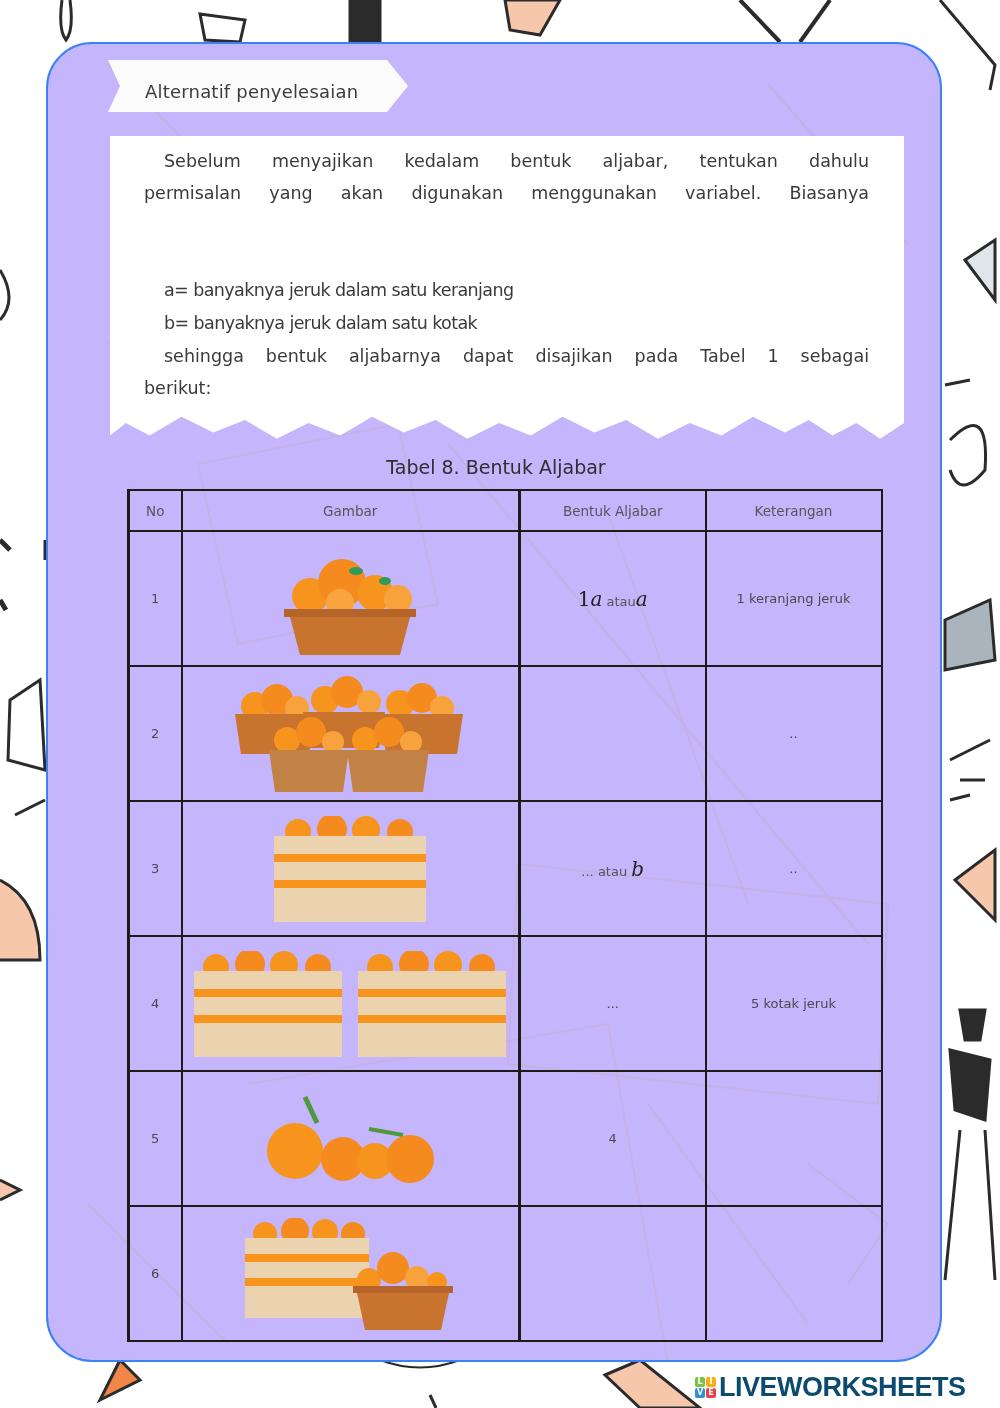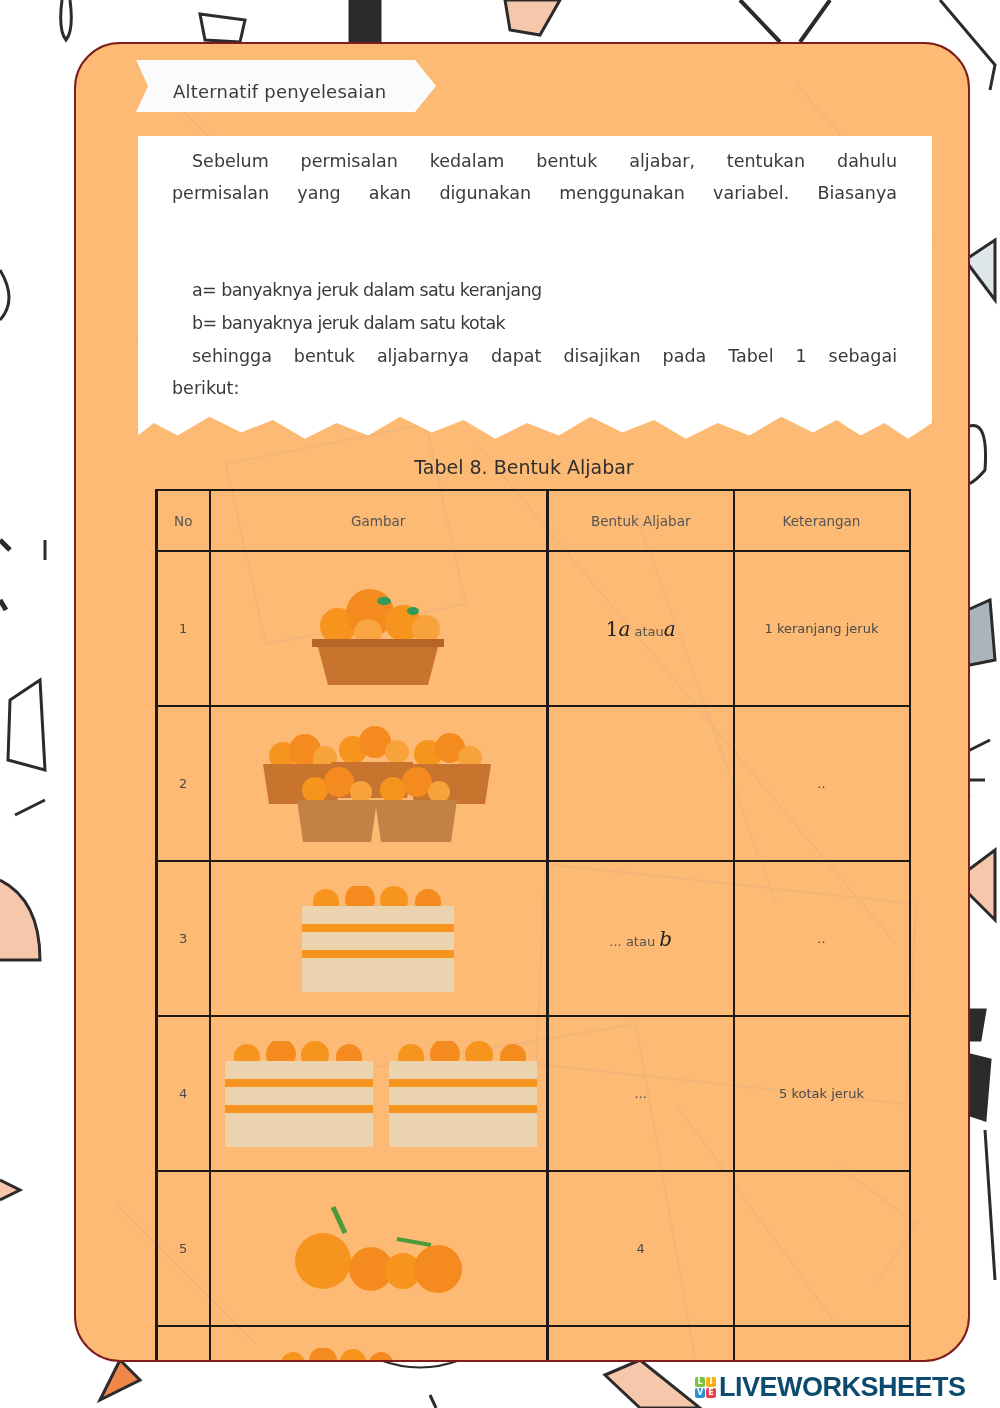--- a/index.html
+++ b/index.html
@@ -5,22 +5,22 @@
   html, body { margin:0; padding:0; }
   body {
     width:1000px; height:1408px; position:relative; overflow:hidden;
     background:#ffffff;
     font-family:"DejaVu Sans", sans-serif;
     color:#3a3a3a;
   }
   .deco { position:absolute; }
   .card {
     position:absolute; left:46px; top:42px; width:896px; height:1320px;
-    background:#fdba74; border:2px solid #7f1d1d; border-radius:46px;
-    box-sizing:border-box; overflow:hidden;margin-left:28px;
+    background:#c4b5fd; border:2px solid #3b82f6; border-radius:46px;
+    box-sizing:border-box; overflow:hidden;
   }
   .card-bg-lines { position:absolute; inset:0; opacity:0.22; }
   .banner {
     position:absolute; left:60px; top:16px; width:300px; height:52px;
     background:#fbfbfb;
     clip-path:polygon(0 0, 93% 0, 100% 50%, 93% 100%, 0 100%, 4% 50%);
   }
   .banner-text {
     position:absolute; left:97px; top:37px;
     font-size:18px; color:#3c3c3c; letter-spacing:0.2px;
@@ -41,21 +41,21 @@
   .table-title {
     position:absolute; left:0; width:896px; top:412px; text-align:center;
     font-size:19px; color:#2f2f2f;
   }
   table.tbl {
     position:absolute; left:79px; top:445px; width:753px;
     border-collapse:collapse; table-layout:fixed;
   }
   .tbl th, .tbl td {
     border:2px solid #1e1a18; text-align:center; vertical-align:middle;
-    font-weight:normal; color:#4a4a4a; font-size:13px; padding:14px;
+    font-weight:normal; color:#4a4a4a; font-size:13px; padding:4px;
   }
   .tbl th { height:31px; font-size:13.5px; color:#555; }
   .tbl td { height:125px; }
   .tbl tr > *:first-child { border-left:3px solid #1e1a18; }
   .tbl tr > *:nth-child(3) { border-left:3px solid #1e1a18; }
   .math { font-family:"DejaVu Serif", serif; font-style:italic; font-size:20px; color:#222; }
   .mathnum { font-family:"DejaVu Serif", serif; font-size:20px; color:#222; }
   .small { font-size:13px; color:#555;text-align:right; }
   .pic { display:inline-block; vertical-align:middle; }
   .watermark {
@@ -113,21 +113,21 @@
       <path d="M40 1160 L180 1300"></path>
       <path d="M760 1120 L840 1180 L800 1240"></path>
     </g>
   </svg>
 
   <div class="banner"></div>
   <div class="banner-text">Alternatif penyelesaian</div>
 
   <div class="paper"></div>
 
-  <div class="para indent" style="top:101px;">Sebelum permisalan kedalam bentuk aljabar, tentukan dahulu</div>
+  <div class="para indent" style="top:101px;">Sebelum menyajikan kedalam bentuk aljabar, tentukan dahulu</div>
   <div class="para" style="top:133px;">permisalan yang akan digunakan menggunakan variabel. Biasanya</div>
   <div class="para last-left indent tight" style="top:230px;">a= banyaknya jeruk dalam satu keranjang</div>
   <div class="para last-left indent tight" style="top:263px;">b= banyaknya jeruk dalam satu kotak</div>
   <div class="para indent" style="top:296px;">sehingga bentuk aljabarnya dapat disajikan pada Tabel 1 sebagai</div>
   <div class="para last-left" style="top:328px;">berikut:</div>
 
   <div class="table-title">Tabel 8. Bentuk Aljabar</div>
 
   <table class="tbl">
     <colgroup>

